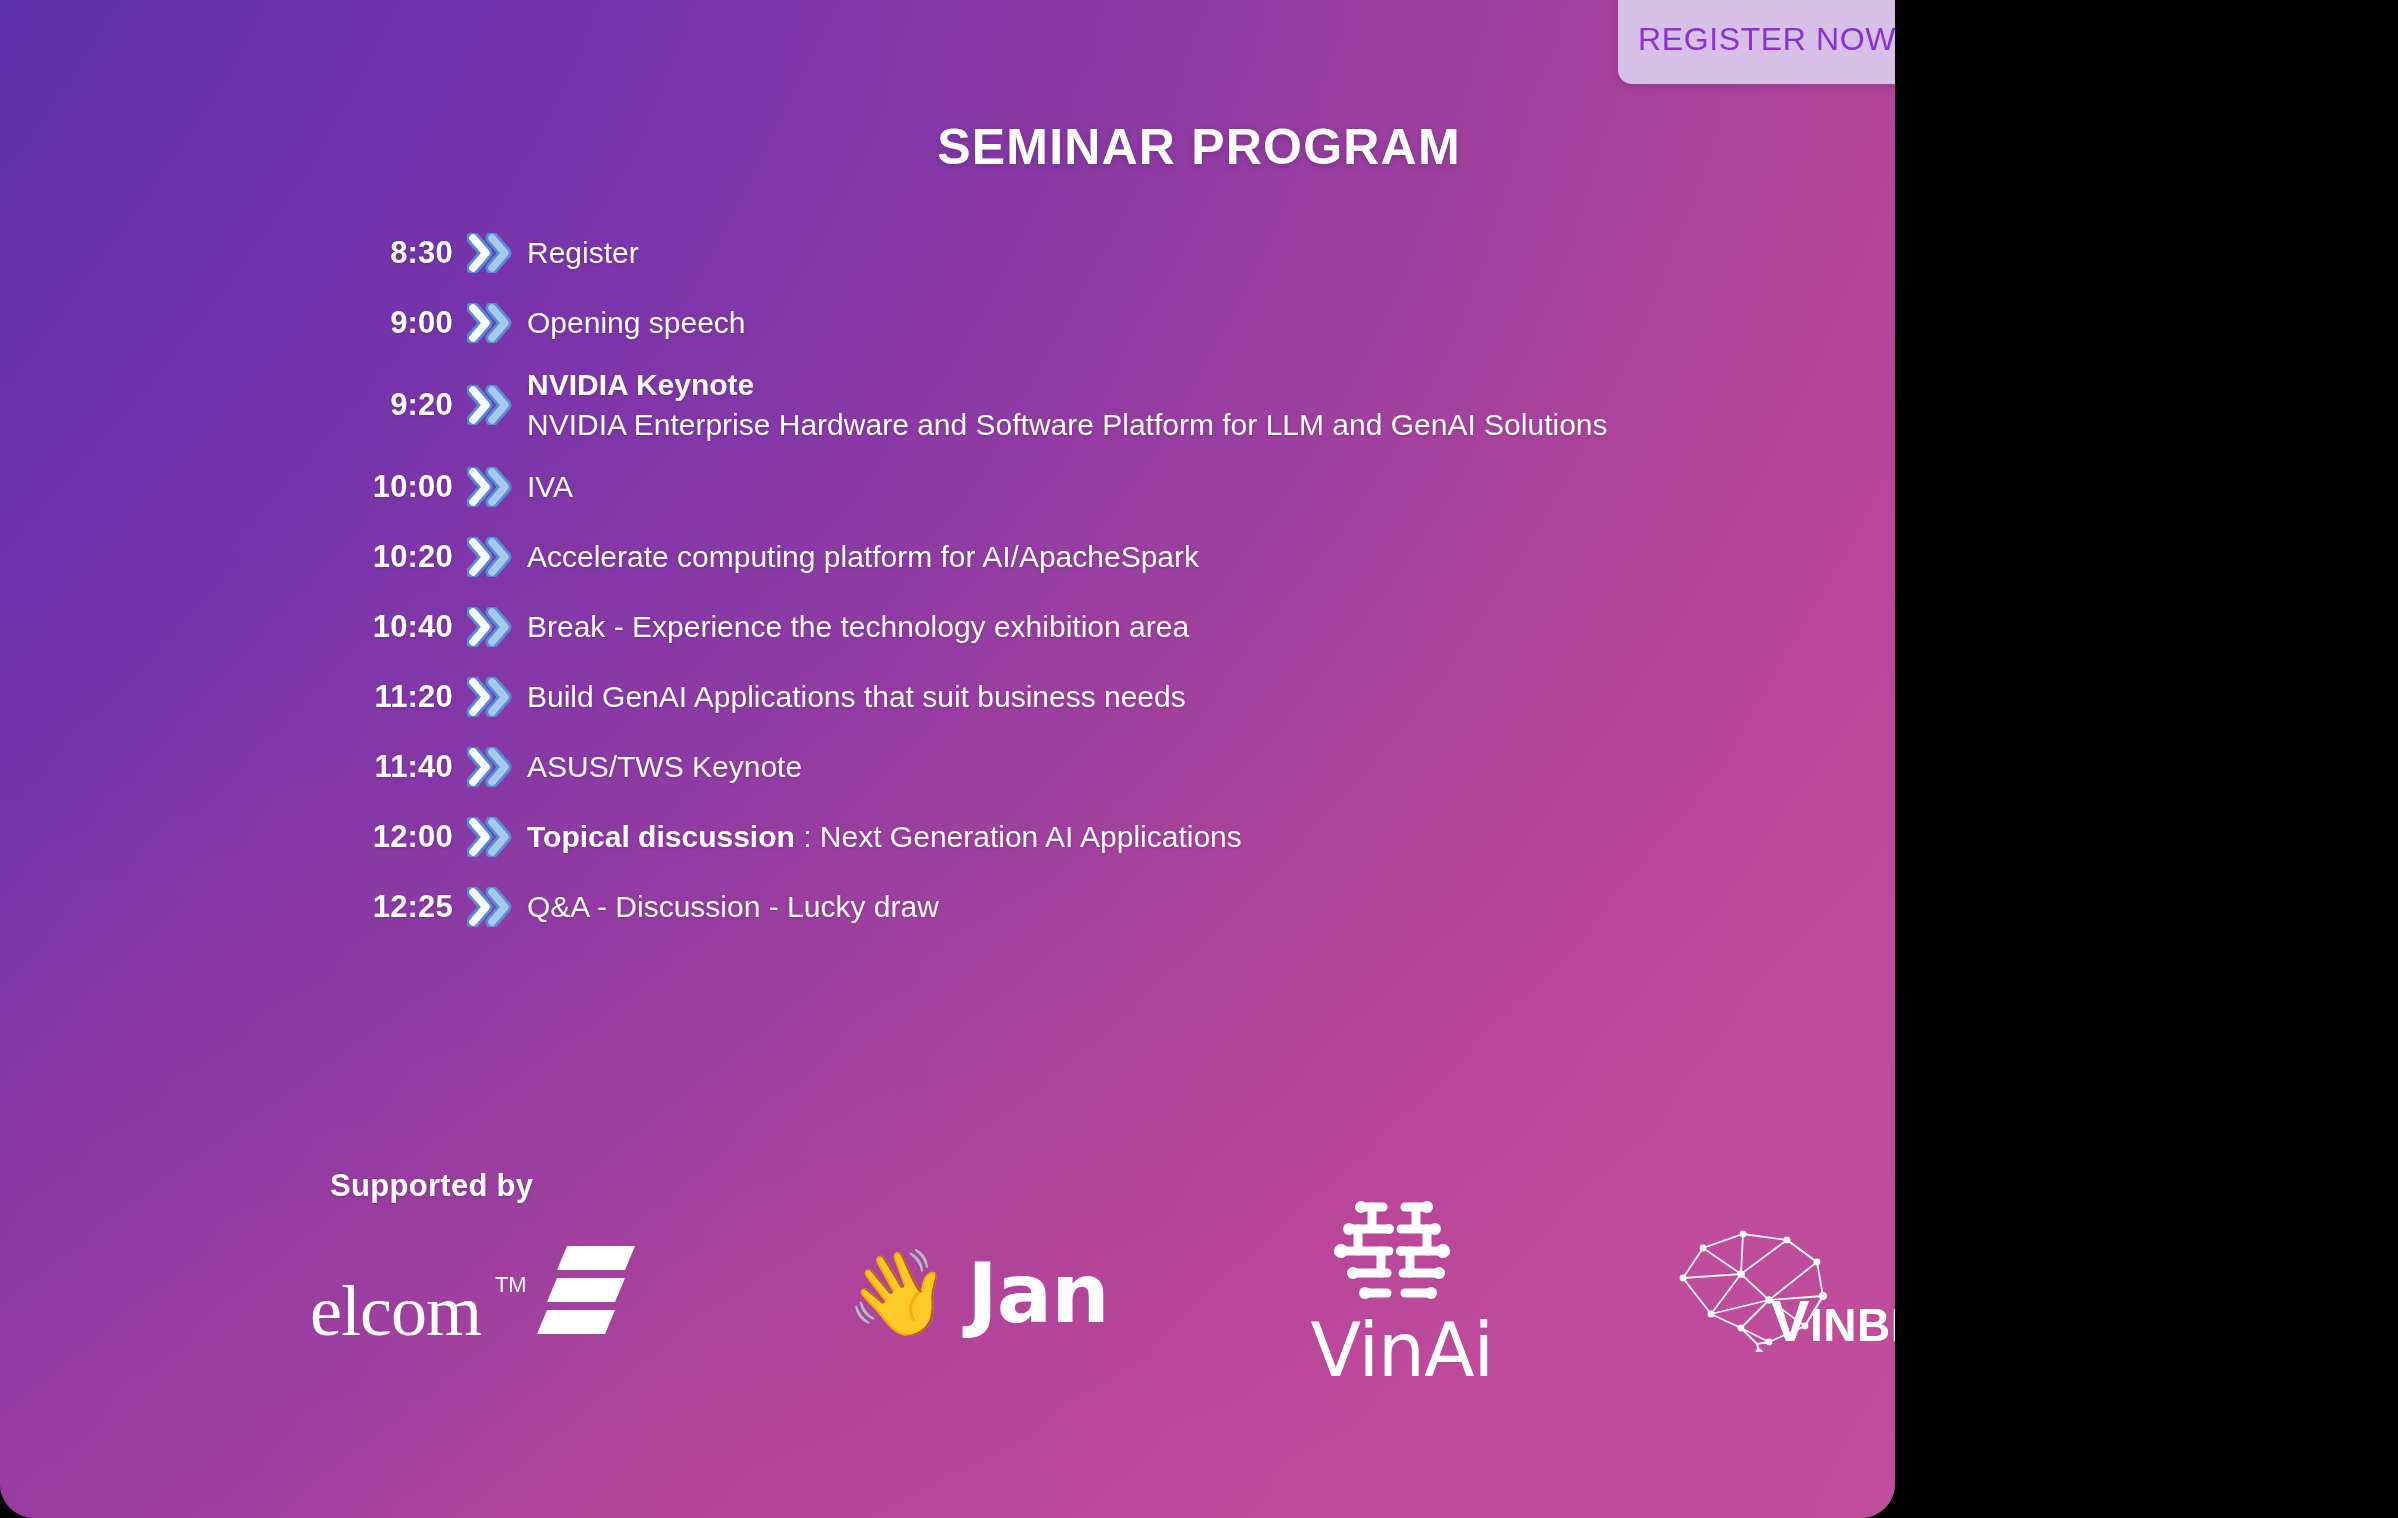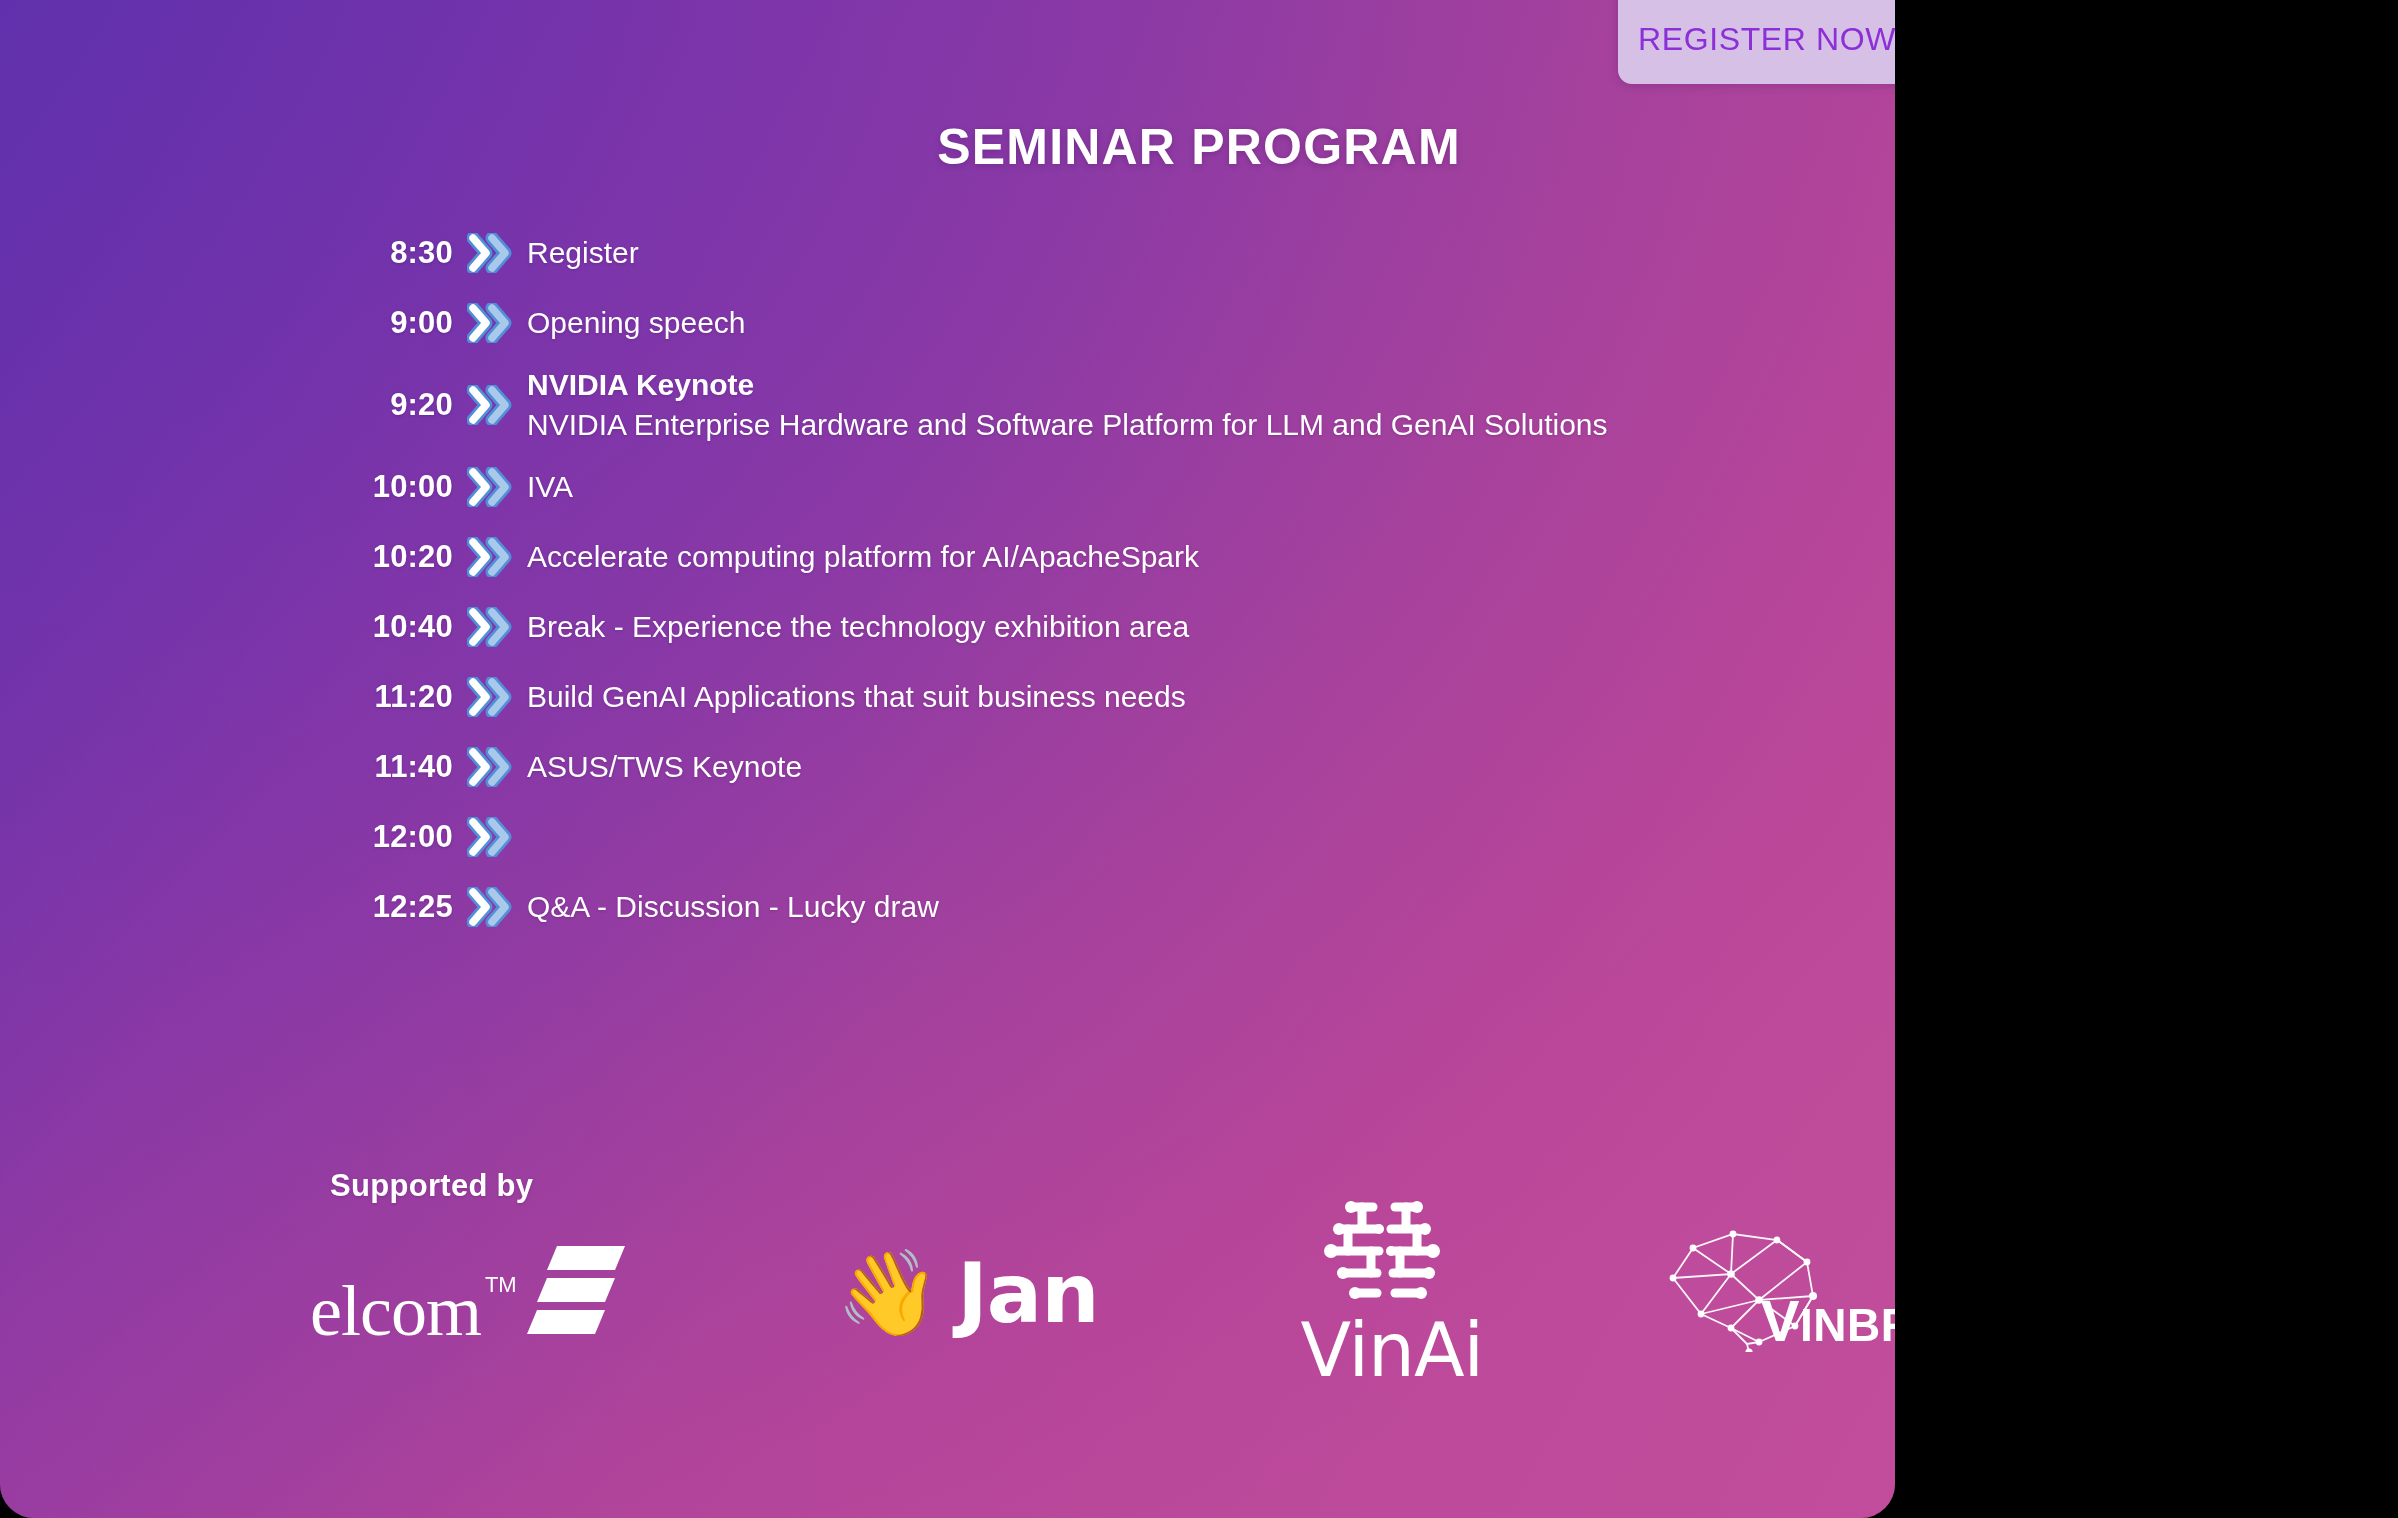--- a/index.html
+++ b/index.html
@@ -162,21 +162,21 @@
     color: #ffffff;
     font-size: 72px;
     font-weight: 500;
     letter-spacing: -1px;
     line-height: 0.92;
     font-family: Liberation Serif, serif;
   }
   .elcom-tm {
     color: #ffffff;
     font-size: 22px;
-    margin-left: 4px;
+    margin-left: 14px;
     margin-bottom: 46px;
     font-family: "Liberation Sans", sans-serif;
   }
   .jan-wrap { display: flex; align-items: center; }
   .jan-emoji { font-size: 84px; line-height: 1; margin-right: 16px; }
   .jan-text {
     color: #ffffff;
     font-size: 82px;
     font-weight: 700;
     letter-spacing: -1px;
@@ -339,20 +339,23 @@
 
       <div class="sched-row">
         <div class="sched-time">12:00</div>
         <div class="chev-cell">
           <svg class="chev-icon" width="46" height="40" viewBox="0 0 46 40" aria-hidden="true">
             <path d="M6 5 L19 20 L6 35" fill="none" stroke="#4a9fe0" stroke-width="13" stroke-linecap="round" stroke-linejoin="round" opacity="0.85"></path>
             <path d="M25 5 L38 20 L25 35" fill="none" stroke="#4a9fe0" stroke-width="13" stroke-linecap="round" stroke-linejoin="round" opacity="0.85"></path>
             <path d="M6 5 L19 20 L6 35" fill="none" stroke="#ffffff" stroke-width="7.5" stroke-linecap="round" stroke-linejoin="round"></path>
             <path d="M25 5 L38 20 L25 35" fill="none" stroke="#a9c9ea" stroke-width="7.5" stroke-linecap="round" stroke-linejoin="round"></path>
           </svg>
+        </div>
+        <div class="sched-body">
+          <span class="inline-bold">Topical discussion</span><span> : Next Generation AI Applications</span>
         </div>
       </div>
 
       <div class="sched-row">
         <div class="sched-time">12:25</div>
         <div class="chev-cell">
           <svg class="chev-icon" width="46" height="40" viewBox="0 0 46 40" aria-hidden="true">
             <path d="M6 5 L19 20 L6 35" fill="none" stroke="#4a9fe0" stroke-width="13" stroke-linecap="round" stroke-linejoin="round" opacity="0.85"></path>
             <path d="M25 5 L38 20 L25 35" fill="none" stroke="#4a9fe0" stroke-width="13" stroke-linecap="round" stroke-linejoin="round" opacity="0.85"></path>
             <path d="M6 5 L19 20 L6 35" fill="none" stroke="#ffffff" stroke-width="7.5" stroke-linecap="round" stroke-linejoin="round"></path>

